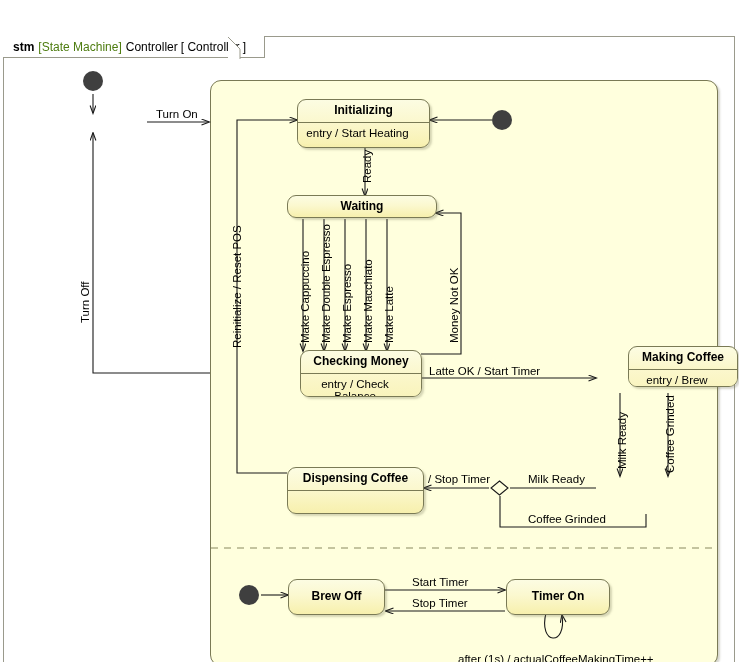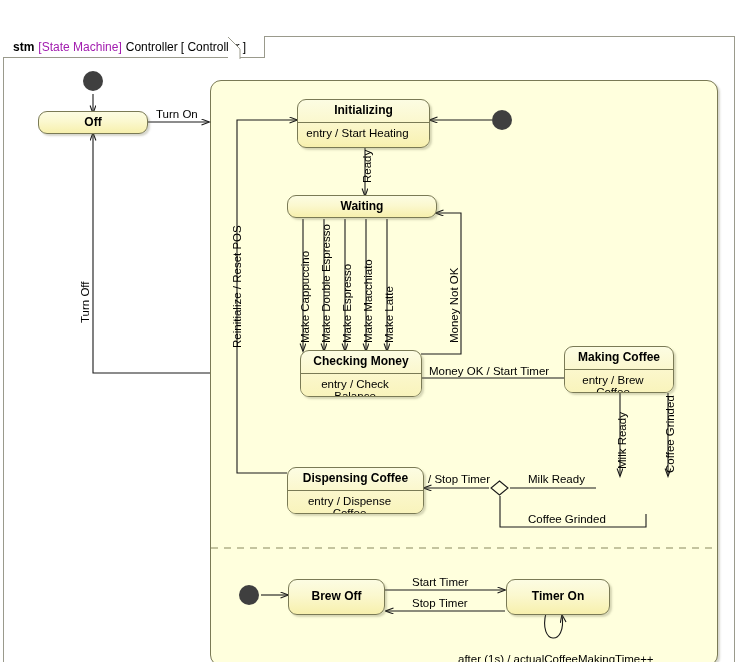--- a/index.html
+++ b/index.html
@@ -45,21 +45,21 @@
     align-items: center;
     white-space: nowrap;
     font-size: 12px;
     color: #000000;
   }
   .frame-tab .kw {
     font-weight: bold;
     margin-right: 4px;
   }
   .frame-tab .sub {
-    color: #a21caf;
+    color: #4d7c0f;
   }
 
   svg.layer {
     position: absolute;
     left: 0;
     top: 0;
     width: 739px;
     height: 662px;
     pointer-events: none;
   }
@@ -208,51 +208,47 @@
       <path d="M 499.5 448 L 508 455 L 499.5 462 L 491 455 Z" fill="#ffffdd" stroke="#1a1a1a" stroke-width="1.1"></path>
     </g>
 
     <path d="M 211 515 L 717 515" stroke="#8a8a60" stroke-width="1.2" stroke-dasharray="7 6" fill="none"></path>
   </svg>
 
   <div class="initial" style="left:83px; top:38px;"></div>
   <div class="initial" style="left:492px; top:77px;"></div>
   <div class="initial" style="left:239px; top:552px;"></div>
 
-  <div class="state simple" style="left:38px; top:78px; width:110px; height:23px;">
-    <div class="title">Off</div>
-  </div>
 
   <div class="state" style="left:297px; top:66px; width:133px; height:49px;">
     <div class="title">Initializing</div>
     <div class="divider"></div>
     <div class="body">entry / Start Heating</div>
   </div>
 
   <div class="state" style="left:300px; top:317px; width:122px; height:47px;">
     <div class="title">Checking Money</div>
     <div class="divider"></div>
     <div class="body">entry / Check Balance</div>
   </div>
 
   <div class="state simple" style="left:287px; top:162px; width:150px; height:23px;">
     <div class="title">Waiting</div>
   </div>
 
-  <div class="state" style="left:564px; top:313px; width:110px; height:47px;">
+  <div class="state" style="left:628px; top:313px; width:110px; height:41px;">
     <div class="title">Making Coffee</div>
     <div class="divider"></div>
     <div class="body">entry / Brew Coffee</div>
   </div>
 
 
   <div class="state" style="left:287px; top:434px; width:137px; height:47px;">
     <div class="title">Dispensing Coffee</div>
     <div class="divider"></div>
-    <div class="body">entry / Dispense Coffee</div>
   </div>
 
   <div class="state simple" style="left:288px; top:546px; width:97px; height:36px;">
     <div class="title">Brew Off</div>
   </div>
 
   <div class="state simple" style="left:506px; top:546px; width:104px; height:36px;">
     <div class="title">Timer On</div>
   </div>
 
@@ -263,21 +259,21 @@
   <div class="lbl vert" style="left:362px; top:150px;">Ready</div>
 
   <div class="lbl vert" style="left:300px; top:310px;">Make Cappuccino</div>
   <div class="lbl vert" style="left:321px; top:310px;">Make Double Espresso</div>
   <div class="lbl vert" style="left:342px; top:310px;">Make Espresso</div>
   <div class="lbl vert" style="left:363px; top:310px;">Make Macchiato</div>
   <div class="lbl vert" style="left:384px; top:310px;">Make Latte</div>
 
   <div class="lbl vert" style="left:449px; top:310px;">Money Not OK</div>
 
-  <div class="lbl" style="left:429px; top:333px;">Money OK / Start Timer</div>
+  <div class="lbl" style="left:429px; top:333px;">Latte OK / Start Timer</div>
 
   <div class="lbl vert" style="left:617px; top:436px;">Milk Ready</div>
   <div class="lbl vert" style="left:665px; top:440px;">Coffee Grinded</div>
 
   <div class="lbl" style="left:528px; top:441px;">Milk Ready</div>
   <div class="lbl" style="left:528px; top:481px;">Coffee Grinded</div>
 
   <div class="lbl" style="left:428px; top:441px;">/ Stop Timer</div>
 
   <div class="lbl vert" style="left:232px; top:315px;">Reinitialize / Reset POS</div>

